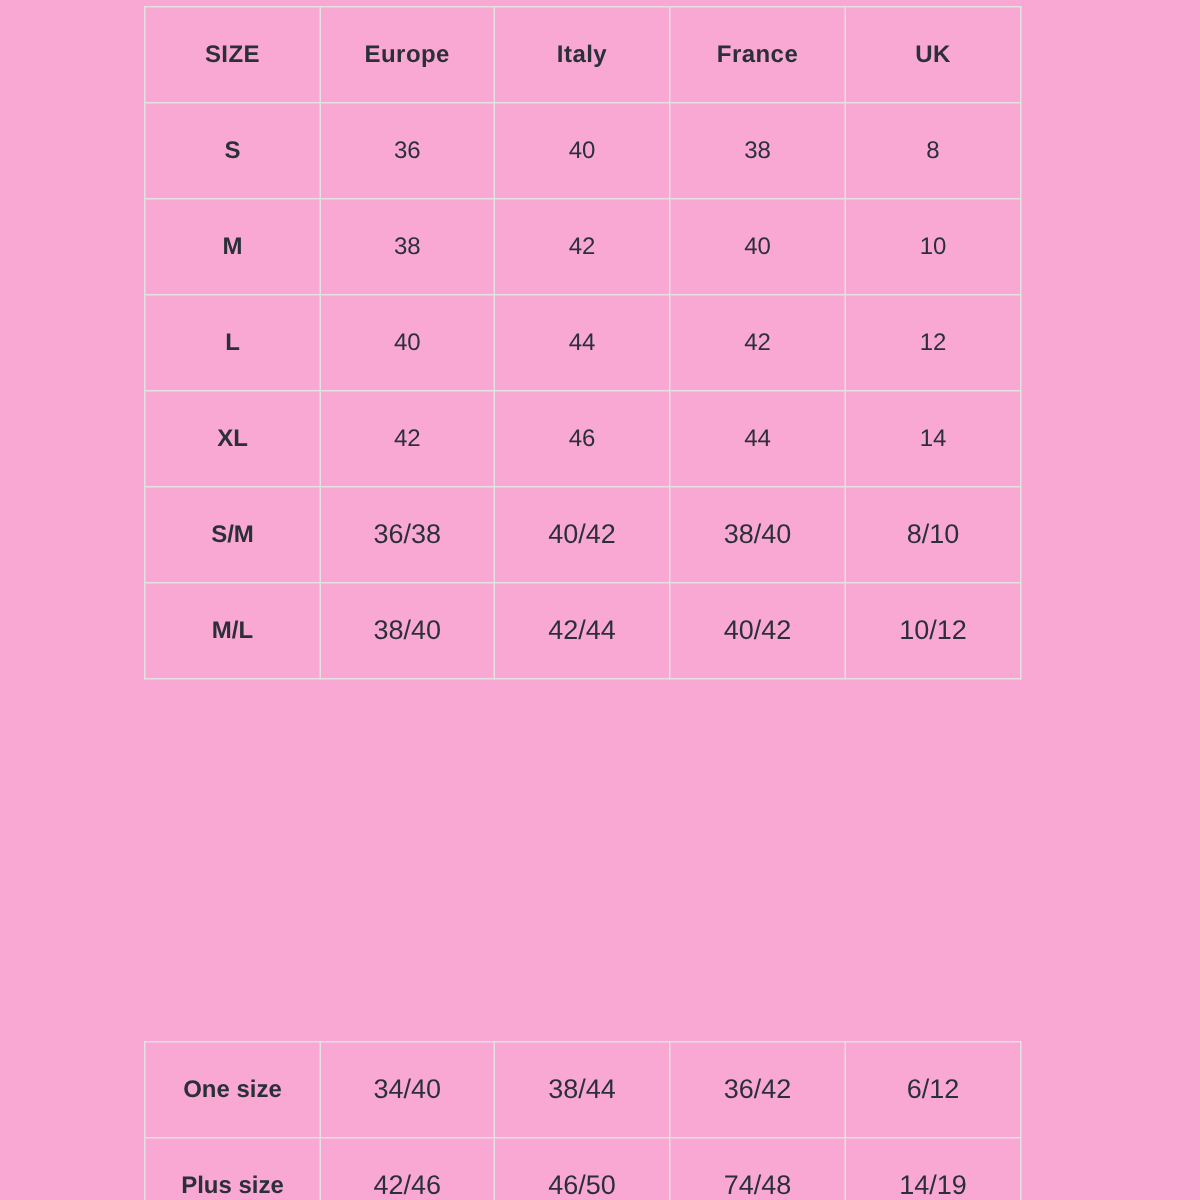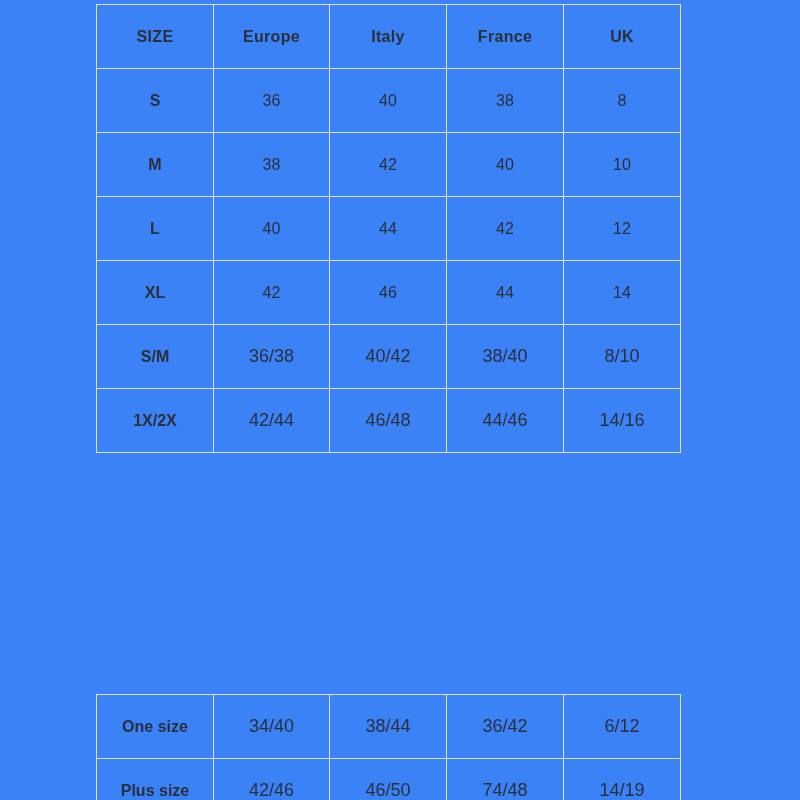--- a/index.html
+++ b/index.html
@@ -8,21 +8,21 @@
     background: #ffffff;
     width: 800px;
     height: 800px;
     font-family: "Liberation Sans", sans-serif;
   }
   .page {
     position: relative;
     width: 800px;
     height: 800px;
     box-sizing: border-box;
-    background: #3b82f6;
+    background: #f9a8d4;
     overflow: hidden;
   }
   .table-wrap {
     position: absolute;
     left: 96px;
     width: 584px;
   }
   #main-table-wrap { top: 4px; }
   #secondary-table-wrap { top: 694px; }
 
@@ -121,28 +121,28 @@
         </tr>
 
         <tr>
           <td class="row-label">S/M</td>
           <td class="val-cell slash">36/38</td>
           <td class="val-cell slash">40/42</td>
           <td class="val-cell slash">38/40</td>
           <td class="val-cell slash">8/10</td>
         </tr>
 
+        <tr>
+          <td class="row-label">M/L</td>
+          <td class="val-cell slash">38/40</td>
+          <td class="val-cell slash">42/44</td>
+          <td class="val-cell slash">40/42</td>
+          <td class="val-cell slash">10/12</td>
+        </tr>
 
-        <tr>
-          <td class="row-label">1X/2X</td>
-          <td class="val-cell slash">42/44</td>
-          <td class="val-cell slash">46/48</td>
-          <td class="val-cell slash">44/46</td>
-          <td class="val-cell slash">14/16</td>
-        </tr>
 
       </tbody>
     </table>
   </div>
 
   <div class="table-wrap" id="secondary-table-wrap">
     <table class="size-table">
       <colgroup>
           <col class="c0">
           <col class="c1">

